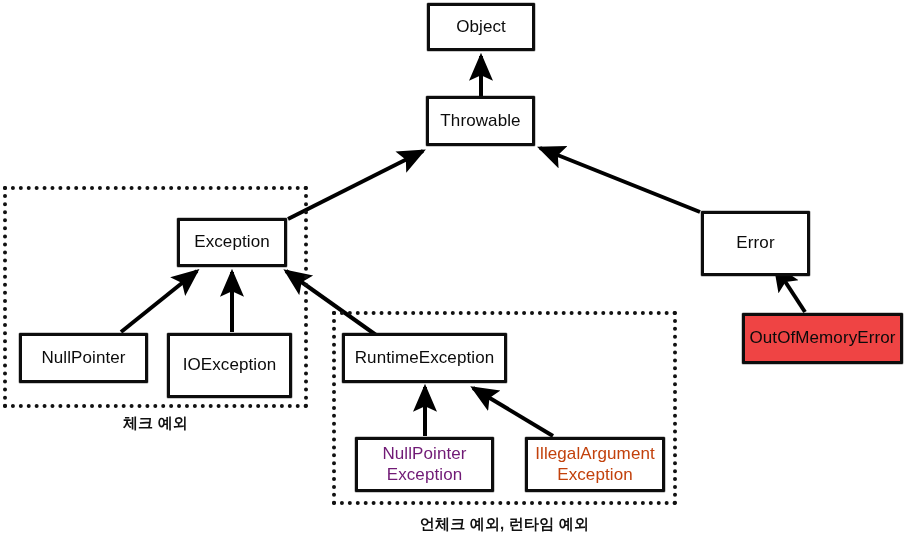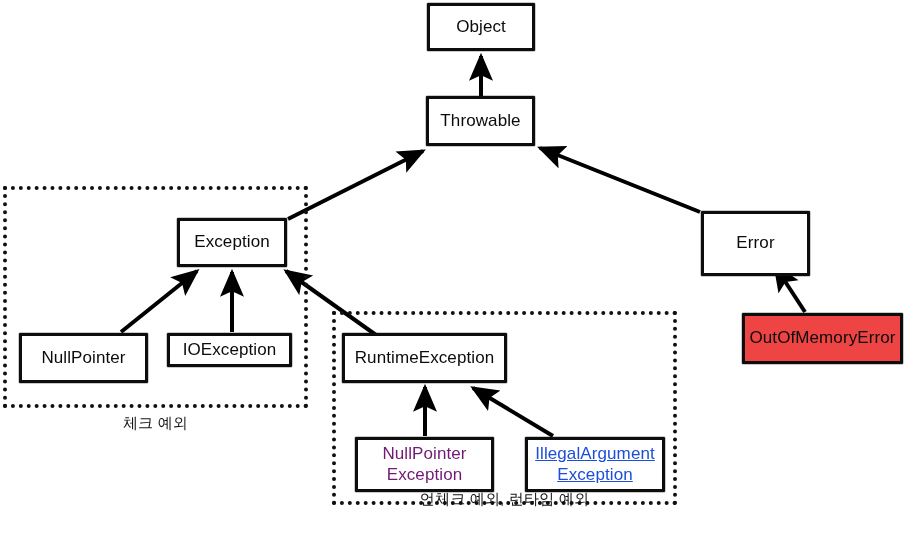--- a/index.html
+++ b/index.html
@@ -33,21 +33,21 @@
     z-index: 2;
     border: 4px dotted #111111;
     background: transparent;
     box-sizing: border-box;
   }
   .group-caption {
     position: absolute;
     z-index: 4;
     text-align: center;
     font-size: 15px;
-    font-weight: normal;
+    font-weight: bold;
     color: #111111;
     white-space: nowrap;
     letter-spacing: 0.2px;
   }
   
   .node-box {
     position: absolute;
     z-index: 3;
     background: #ffffff;
     border: 3px solid #0d0d0d;
@@ -90,50 +90,50 @@
         <line x1="425" y1="436" x2="425" y2="387" stroke="#000000" stroke-width="4" stroke-linecap="butt" marker-end="url(#arrowhead)"></line>
         <line x1="553" y1="436" x2="473" y2="388" stroke="#000000" stroke-width="4" stroke-linecap="butt" marker-end="url(#arrowhead)"></line>
         <line x1="805" y1="312" x2="775" y2="266" stroke="#000000" stroke-width="4" stroke-linecap="butt" marker-end="url(#arrowhead)"></line>
       </g>
   </svg>
 
   <div id="groups-layer">
       <div class="group-frame" style="left: 3px; top: 186px; width: 305px; height: 222px; border-color: rgb(17, 17, 17);"></div>
       <div class="group-caption" style="left: 3px; top: 414px; width: 305px;">체크 예외</div>
       <div class="group-frame" style="left: 332px; top: 311px; width: 345px; height: 194px; border-color: rgb(17, 17, 17);"></div>
-      <div class="group-caption" style="left: 332px; top: 490px; width: 345px;">언체크 예외, 런타임 예외</div>
+      <div class="group-caption" style="left: 332px; top: 515px; width: 345px;">언체크 예외, 런타임 예외</div>
     </div>
 
   <div id="nodes-layer">
       <div class="node-box" style="left: 427px; top: 3px; width: 108px; height: 48px; border-color: rgb(13, 13, 13); background: rgb(255, 255, 255); color: rgb(11, 11, 11);">
         <span class="node-label">Object</span>
       </div>
       <div class="node-box" style="left: 426px; top: 96px; width: 109px; height: 50px; border-color: rgb(13, 13, 13); background: rgb(255, 255, 255); color: rgb(11, 11, 11);">
         <span class="node-label">Throwable</span>
       </div>
       <div class="node-box" style="left: 177px; top: 218px; width: 110px; height: 49px; border-color: rgb(13, 13, 13); background: rgb(255, 255, 255); color: rgb(11, 11, 11);">
         <span class="node-label">Exception</span>
       </div>
       <div class="node-box" style="left: 701px; top: 211px; width: 109px; height: 65px; border-color: rgb(13, 13, 13); background: rgb(255, 255, 255); color: rgb(11, 11, 11);">
         <span class="node-label">Error</span>
       </div>
       <div class="node-box" style="left: 19px; top: 333px; width: 129px; height: 50px; border-color: rgb(13, 13, 13); background: rgb(255, 255, 255); color: rgb(11, 11, 11);">
         <span class="node-label">NullPointer</span>
       </div>
-      <div class="node-box" style="left: 167px; top: 333px; width: 125px; height: 34px; border-color: rgb(13, 13, 13); background: rgb(255, 255, 255); color: rgb(11, 11, 11);">
+      <div class="node-box" style="left: 167px; top: 333px; width: 125px; height: 65px; border-color: rgb(13, 13, 13); background: rgb(255, 255, 255); color: rgb(11, 11, 11);">
         <span class="node-label">IOException</span>
       </div>
       <div class="node-box" style="left: 342px; top: 333px; width: 165px; height: 50px; border-color: rgb(13, 13, 13); background: rgb(255, 255, 255); color: rgb(11, 11, 11); justify-content: center;">
         <span class="node-label">RuntimeException</span>
       </div>
       <div class="node-box" style="left: 355px; top: 437px; width: 139px; height: 55px; border-color: rgb(13, 13, 13); background: rgb(255, 255, 255); color: #701a75;">
         <span class="node-label">NullPointer
 Exception</span>
       </div>
-      <div class="node-box" style="left: 525px; top: 437px; width: 140px; height: 55px; border-color: rgb(13, 13, 13); background: rgb(255, 255, 255); color: #1d4ed8; text-decoration: underline;">
+      <div class="node-box" style="left: 525px; top: 437px; width: 140px; height: 55px; border-color: rgb(13, 13, 13); background: rgb(255, 255, 255); color: #c2410c;">
         <span class="node-label">IllegalArgument
 Exception</span>
       </div>
       <div class="node-box" style="left: 742px; top: 313px; width: 161px; height: 51px; border-color: rgb(13, 13, 13); background: #ef4444; color: rgb(11, 11, 11);">
         <span class="node-label">OutOfMemoryError</span>
       </div>
     </div>
 
 </div>
 

